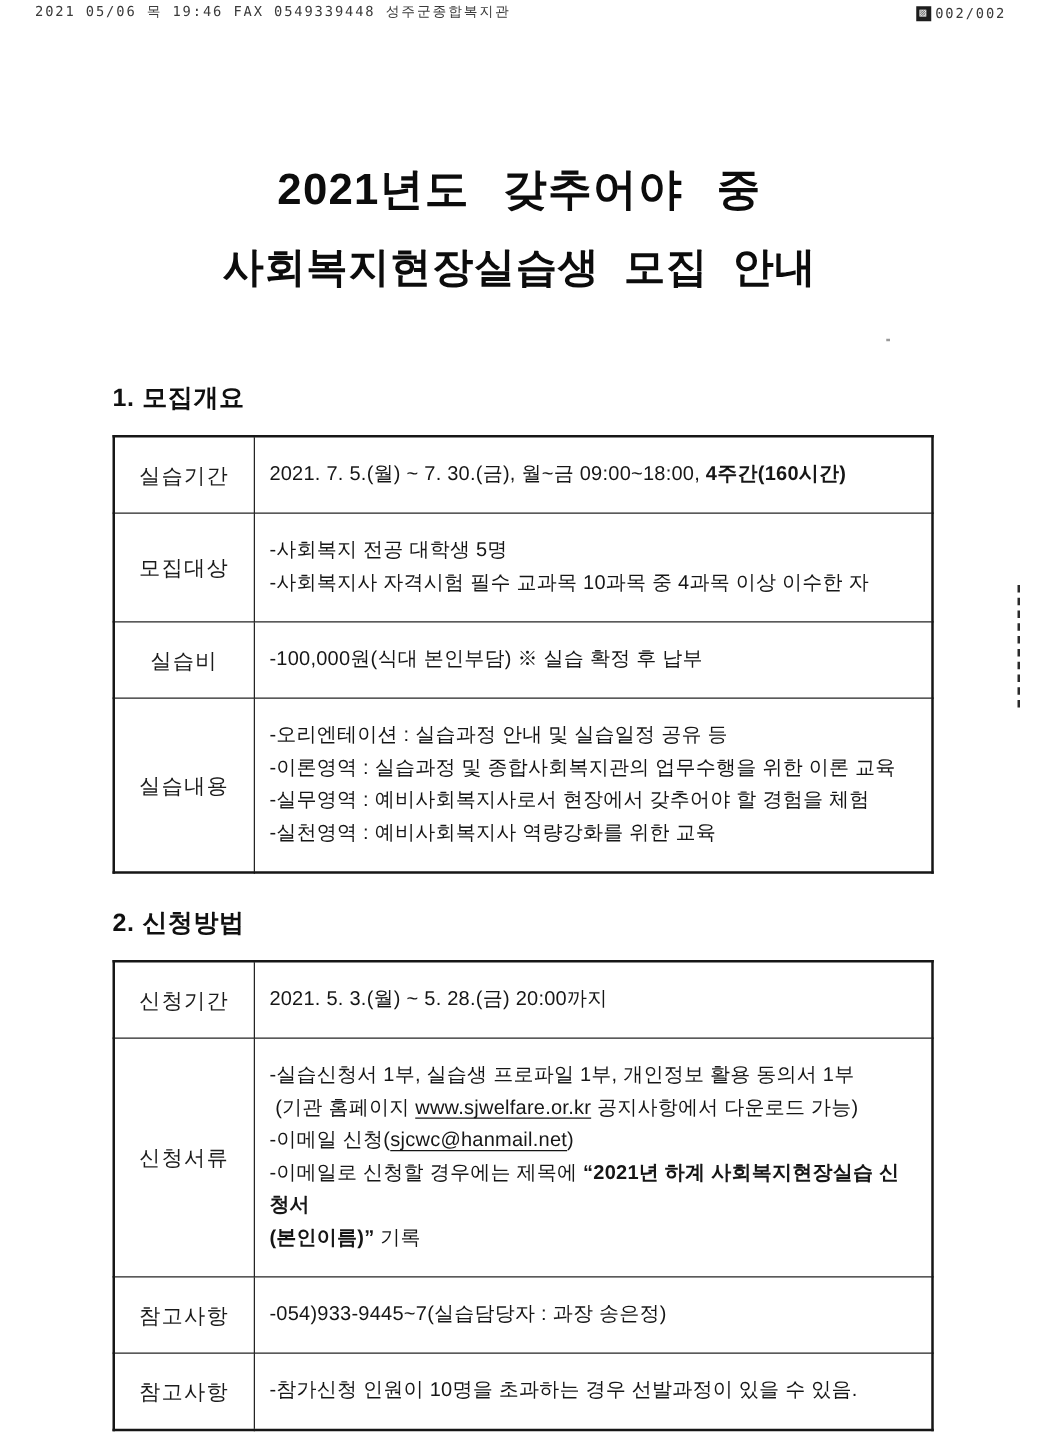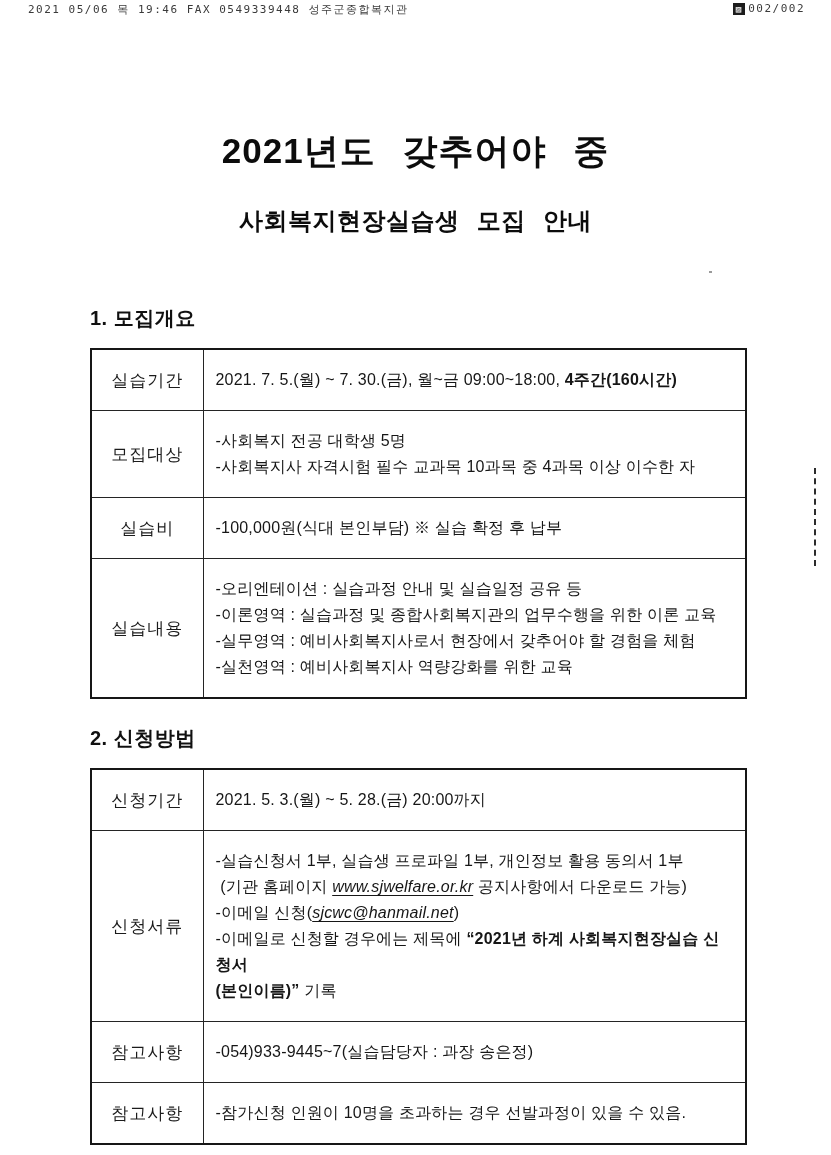--- a/index.html
+++ b/index.html
@@ -6,35 +6,35 @@
   html,body { width:831px; height:1155px; background:#ffffff; }
   body {
     position:relative;
     font-family:"Liberation Sans", sans-serif;
     color:#141414;
     overflow:hidden;
   }
   
   .fax-header {
     position:absolute; top:2px; left:28px; right:26px;
-    display:flex; justify-content:space-between; align-items:flex-start;
+    display:flex; justify-content:space-between; align-items:flex-end;
     font-family:"DejaVu Sans Mono", monospace;
     font-size:11px; letter-spacing:1.5px; color:#3a3a3a;
     filter:blur(0.3px);
   }
   .fax-pagegroup { display:flex; align-items:center; gap:3px; }
   .fax-page-icon {
     width:12px; height:12px; background:#1c1c1c; color:#fff;
     font-size:9px; line-height:12px; text-align:center;
     font-family:"DejaVu Sans Mono", monospace;
   }
   
   .doc-title { margin-top:128px; text-align:center; font-weight:bold; color:#0c0c0c; }
   .doc-title .l1 { font-size:35px; letter-spacing:1px; word-spacing:16px; }
-  .doc-title .l2 { font-size:24px; margin-top:30px; letter-spacing:0.5px; word-spacing:10px; }
+  .doc-title .l2 { font-size:33px; margin-top:17px; letter-spacing:0.5px; word-spacing:10px; }
   
   .section-heading {
     margin:0 0 0 90px; font-size:20px; font-weight:bold; color:#101010;
     letter-spacing:0.5px;
   }
   .sh1 { margin-top:68px; }
   .sh2 { margin-top:26px; }
   
   table.doc-table {
     width:657px; margin:16px 0 0 90px;
@@ -42,21 +42,21 @@
     font-size:16px; color:#161616;
   }
   table.doc-table td { border:1.5px solid #242424; vertical-align:middle; }
   td.label-cell {
     width:112px; text-align:center; font-size:17px;
     padding:10px 4px; letter-spacing:1px; color:#1b1b1b;
   }
   td.value-cell { padding:17px 12px; }
   .cell-line { line-height:26px; white-space:pre-wrap; letter-spacing:0.2px; }
   .seg-bold { font-weight:bold; }
-  .seg-underline { text-decoration:underline; text-underline-offset:3px;font-style:italic; }
+  .seg-underline { text-decoration:underline; text-underline-offset:3px; }
   
   .signature {
     margin-top:76px; text-align:center;
     font-size:41px; font-weight:800; letter-spacing:-0.5px;
     color:#0a0a0a; transform:scaleY(1.02);
   }
   
   .artifact-line {
     position:absolute; left:814px; top:468px; height:98px; width:0;
     border-left:2px dashed #2b2b2b;

